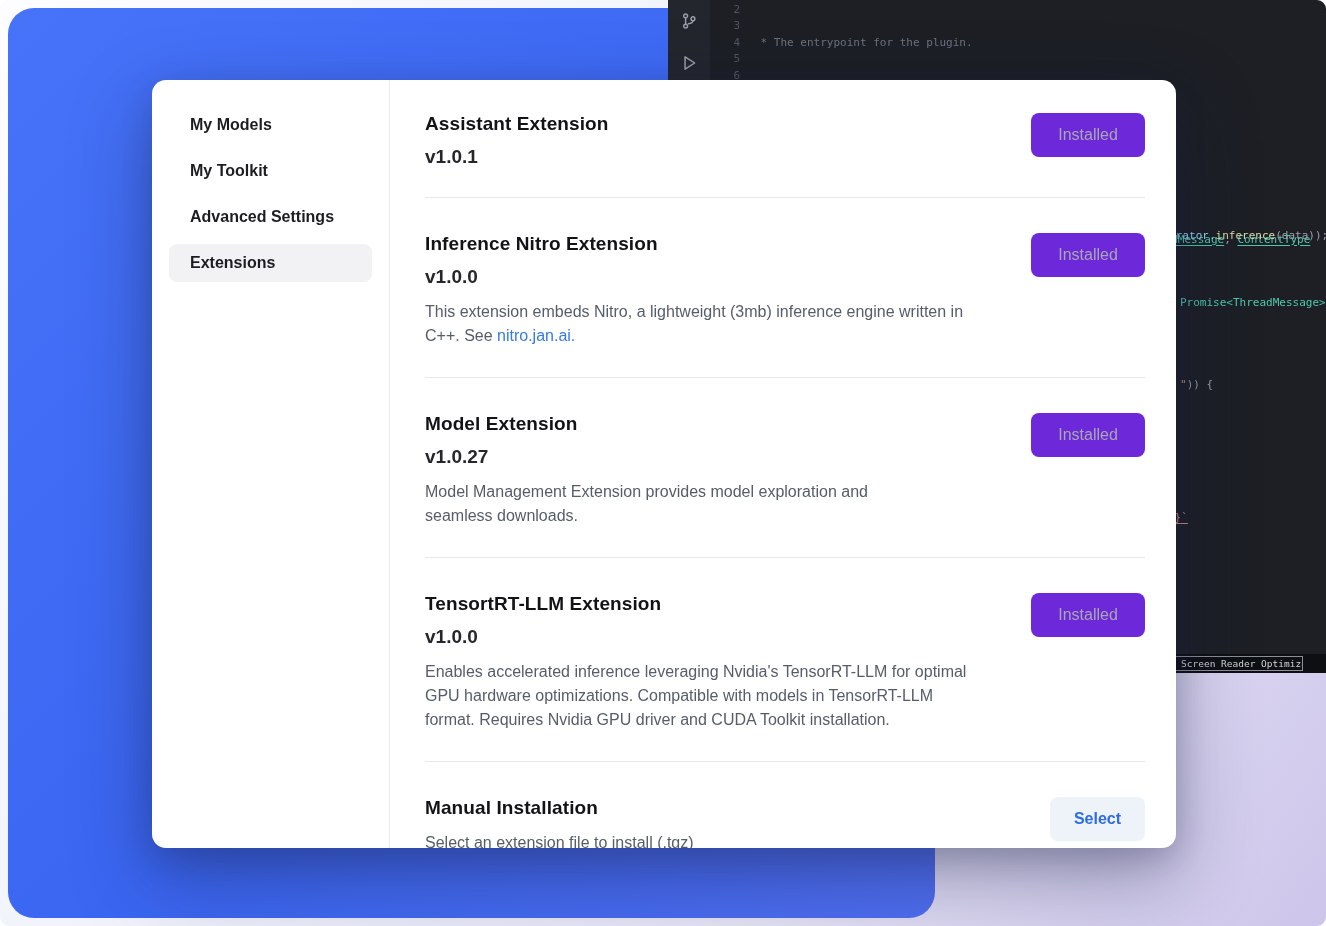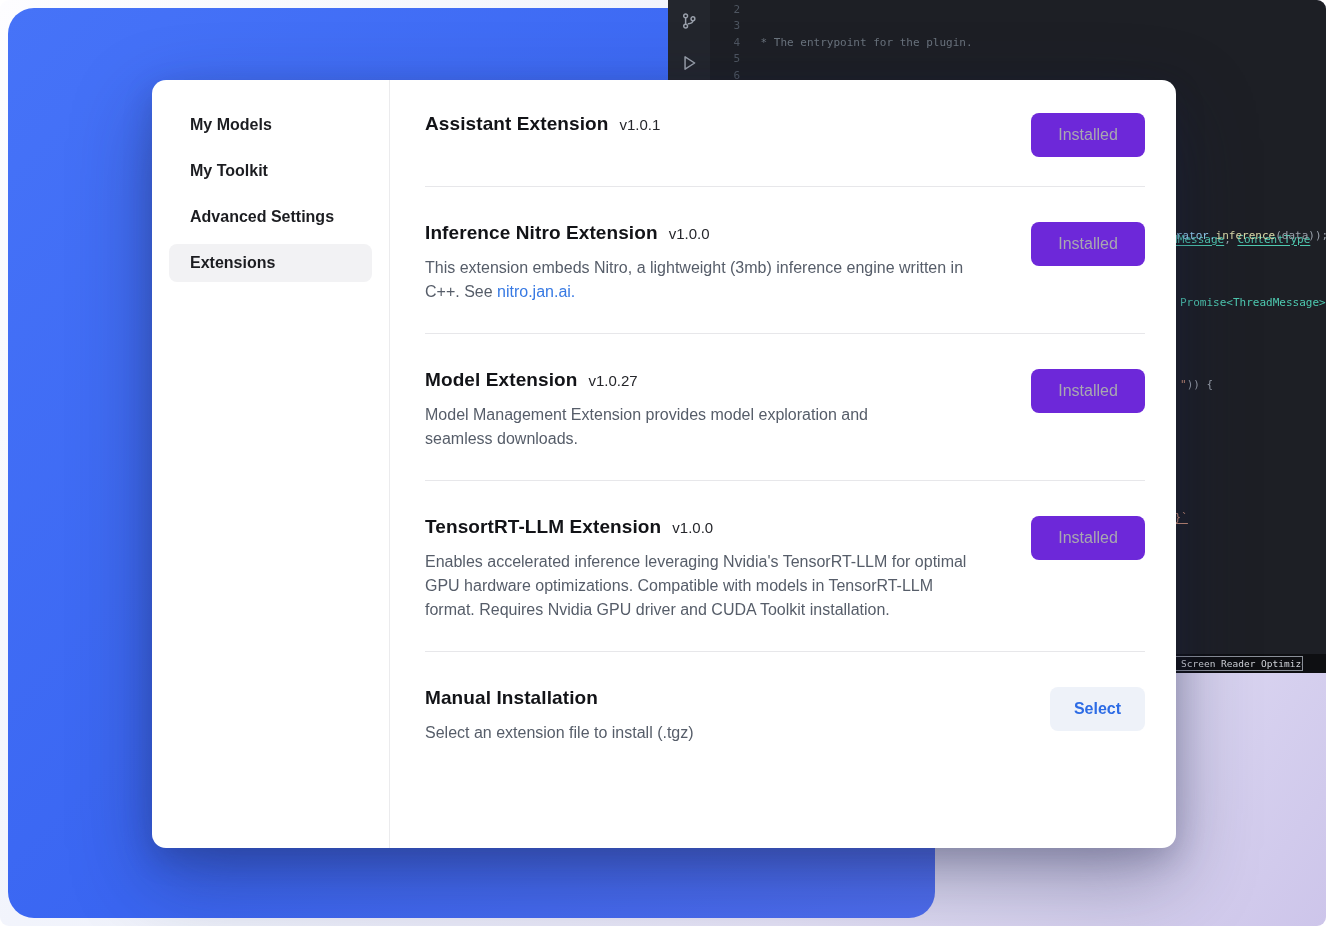--- a/index.html
+++ b/index.html
@@ -41,23 +41,23 @@
     box-shadow:0 30px 80px rgba(25,31,69,.38), 0 10px 30px rgba(25,31,69,.20); }
   .sidebar { width:238px; flex-shrink:0; border-right:1px solid #ebebed; padding:26px 17px 8px 17px; }
   .side-item { display:block; padding:10px 21px; margin-bottom:8px; border-radius:8px;
     font-size:16px; font-weight:700; color:#1c1d21; cursor:pointer; }
   .side-item.active { background:#f2f2f4; }
 
   .content { flex:1; padding:33px 31px 0 35px; }
   .ext-block { display:flex; justify-content:space-between; align-items:flex-start; gap:20px;
     padding-bottom:29px; margin-bottom:35px; border-bottom:1px solid #e7e7ea; }
   .ext-block.last { border-bottom:none; margin-bottom:0; }
-  .ext-head { display:flex; align-items:baseline; gap:11px; }
+  .ext-head { display:flex; align-items:baseline; gap:11px;flex-direction:column; }
   .ext-title { font-size:19px; font-weight:700; color:#121317; letter-spacing:.1px; }
-  .ext-ver { font-size:15px; font-weight:400; color:#26272c; }
+  .ext-ver { font-size:19px; font-weight:700; color:#26272c; }
   .desc { margin-top:12px; font-size:16px; line-height:24px; color:#565d69; max-width:545px; }
   .desc.narrow { max-width:470px; }
   .desc a { color:#3779e3; text-decoration:none; cursor:pointer; }
   .btn { height:44px; padding:0 18px; border:none; border-radius:8px; font-family:inherit;
     font-size:16px; cursor:pointer; flex-shrink:0; }
   .btn.installed { background:#6d28d9; color:#a8a8af; min-width:114px; font-weight:400; }
   .btn.select { background:#eef2f9; color:#2d6ce5; min-width:95px; font-weight:700; }
 </style>
 </head>
 <body>

